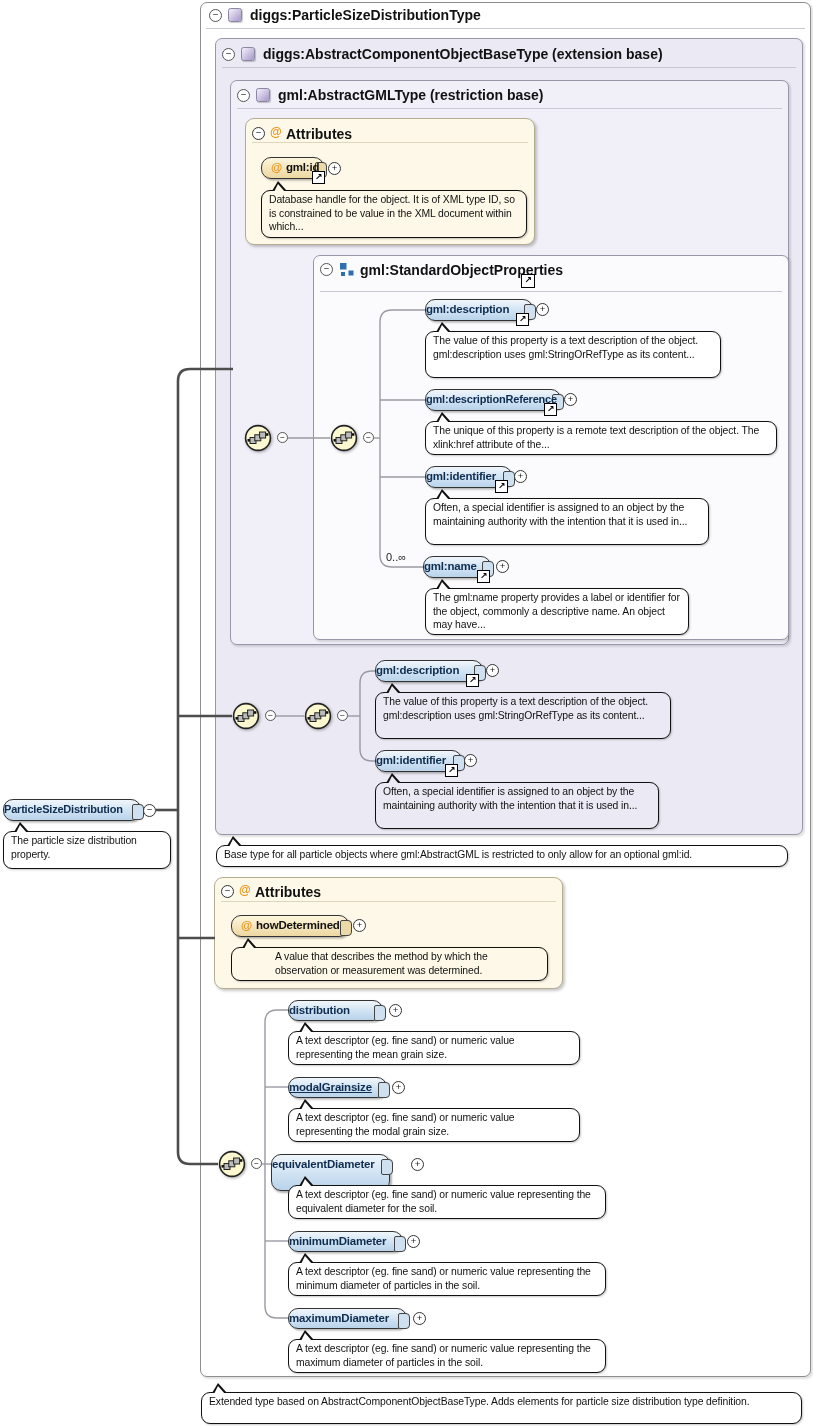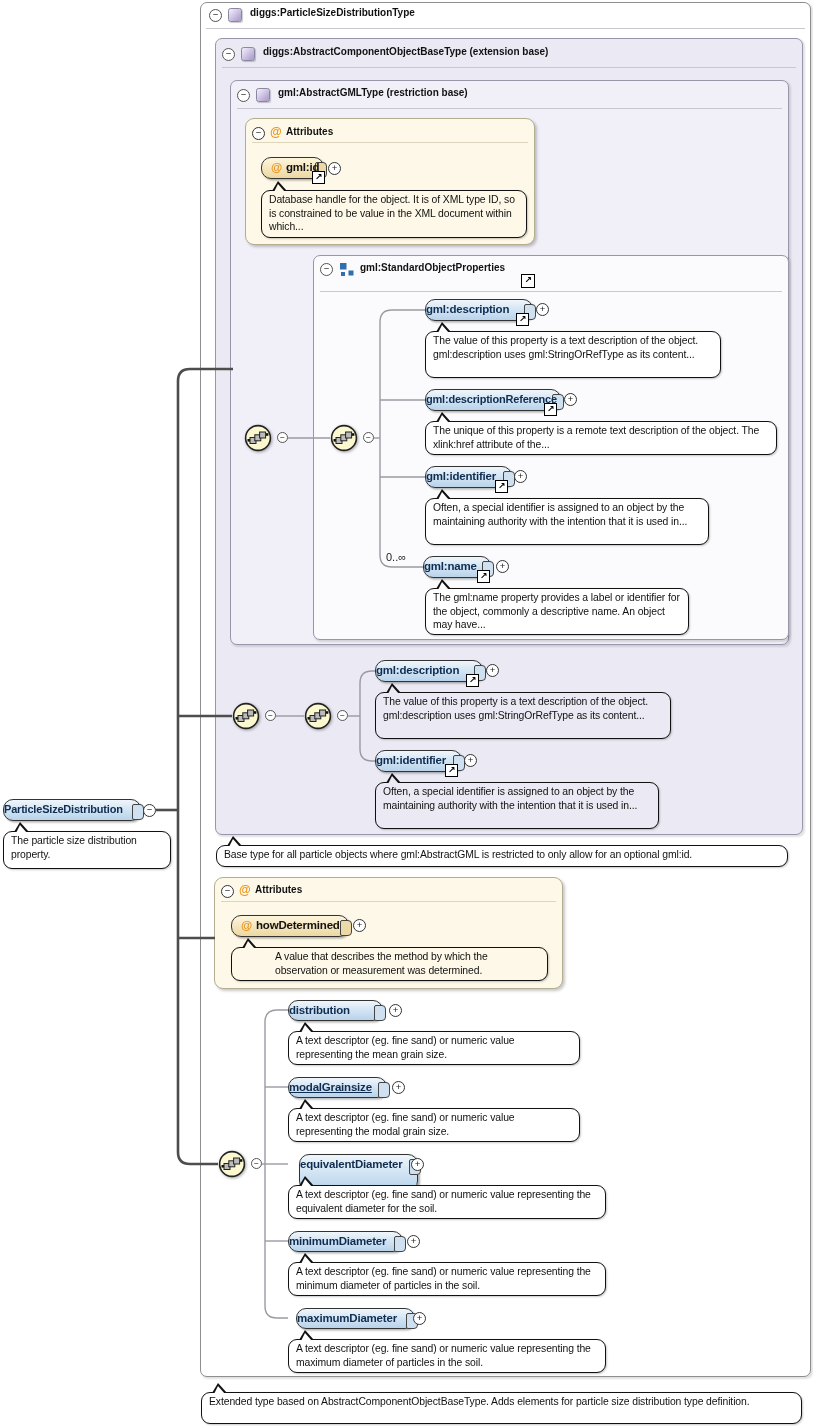--- a/index.html
+++ b/index.html
@@ -6,21 +6,21 @@
   #canvas{position:relative;width:813px;height:1426px;background:#fff;
           font-family:"Liberation Sans","DejaVu Sans",sans-serif;overflow:hidden;}
   .box{position:absolute;box-sizing:border-box;border:1px solid #9a96aa;border-radius:7px;
        box-shadow:1.5px 1.5px 2px rgba(0,0,0,.12);}
   .box.white{background:#ffffff;}
   .box.lav{background:#ebe9f3;}
   .box.lav2{background:#f1eff8;}
   .box.nearwhite{background:#fbfbfd;}
   .box.cream{background:#fdf8e7;border-color:#b3ad92;border-radius:9px;
              box-shadow:2px 2px 3px rgba(0,0,0,.22);}
-  .hdr{position:absolute;font-weight:bold;font-size:10px;color:#111;white-space:nowrap;}
+  .hdr{position:absolute;font-weight:bold;font-size:14px;color:#111;white-space:nowrap;}
   .divider{position:absolute;height:1px;background:#c9c7d2;}
   .divider.cr{background:#ddd6bc;}
   .cbtn{position:absolute;width:13px;height:13px;box-sizing:border-box;border:1px solid #555;
         border-radius:50%;background:#fff;font-size:9.5px;line-height:10.5px;text-align:center;
         color:#222;cursor:default;}
   .cbtn.sm{width:11px;height:11px;font-size:8.5px;line-height:8.5px;}
   .psq{position:absolute;width:14px;height:14px;box-sizing:border-box;border:1px solid #8a87a0;
        border-radius:2.5px;background:linear-gradient(135deg,#eae3f5 15%,#b2a3d0 85%);
        box-shadow:1px 1px 1px rgba(0,0,0,.2);}
   .at{position:absolute;font-weight:bold;font-size:12px;color:#e8951d;}
@@ -241,28 +241,28 @@
     <div class="cbtn sm" style="left:251px;top:1158px;">−</div>
 
     <div class="pill" style="left:288px;top:1000px;width:95px;height:21px;">distribution</div>
     <div class="cbtn" style="left:389px;top:1004px;border-color:#333;">+</div>
     <div class="callout" style="left:288px;top:1031px;width:292px;height:34px;">A text descriptor (eg. fine sand) or numeric value representing the mean grain size.</div>
 
     <div class="pill" style="left:288px;top:1077px;width:99px;height:21px;text-decoration:underline;">modalGrainsize</div>
     <div class="cbtn" style="left:392px;top:1081px;border-color:#333;">+</div>
     <div class="callout" style="left:288px;top:1108px;width:292px;height:34px;">A text descriptor (eg. fine sand) or numeric value representing the modal grain size.</div>
 
-    <div class="pill" style="left:271px;top:1154px;width:119px;height:37px;margin-left:28px;">equivalentDiameter</div>
+    <div class="pill" style="left:271px;top:1154px;width:119px;height:37px;">equivalentDiameter</div>
     <div class="cbtn" style="left:411px;top:1158px;border-color:#333;">+</div>
     <div class="callout" style="left:288px;top:1185px;width:318px;height:34px;">A text descriptor (eg. fine sand) or numeric value representing the equivalent diameter for the soil.</div>
 
     <div class="pill" style="left:288px;top:1231px;width:115px;height:21px;">minimumDiameter</div>
     <div class="cbtn" style="left:407px;top:1235px;border-color:#333;">+</div>
     <div class="callout" style="left:288px;top:1262px;width:318px;height:34px;">A text descriptor (eg. fine sand) or numeric value representing the minimum diameter of particles in the soil.</div>
 
-    <div class="pill" style="left:296px;top:1308px;width:119px;height:21px;">maximumDiameter</div>
+    <div class="pill" style="left:288px;top:1308px;width:119px;height:21px;">maximumDiameter</div>
     <div class="cbtn" style="left:413px;top:1312px;border-color:#333;">+</div>
     <div class="callout" style="left:288px;top:1339px;width:318px;height:34px;">A text descriptor (eg. fine sand) or numeric value representing the maximum diameter of particles in the soil.</div>
 
     <div class="callout" style="left:201px;top:1392px;width:601px;height:32px;">Extended type based on AbstractComponentObjectBaseType. Adds elements for particle size distribution type definition.</div>
 
   </div>
 </div>
 
 </body></html>

